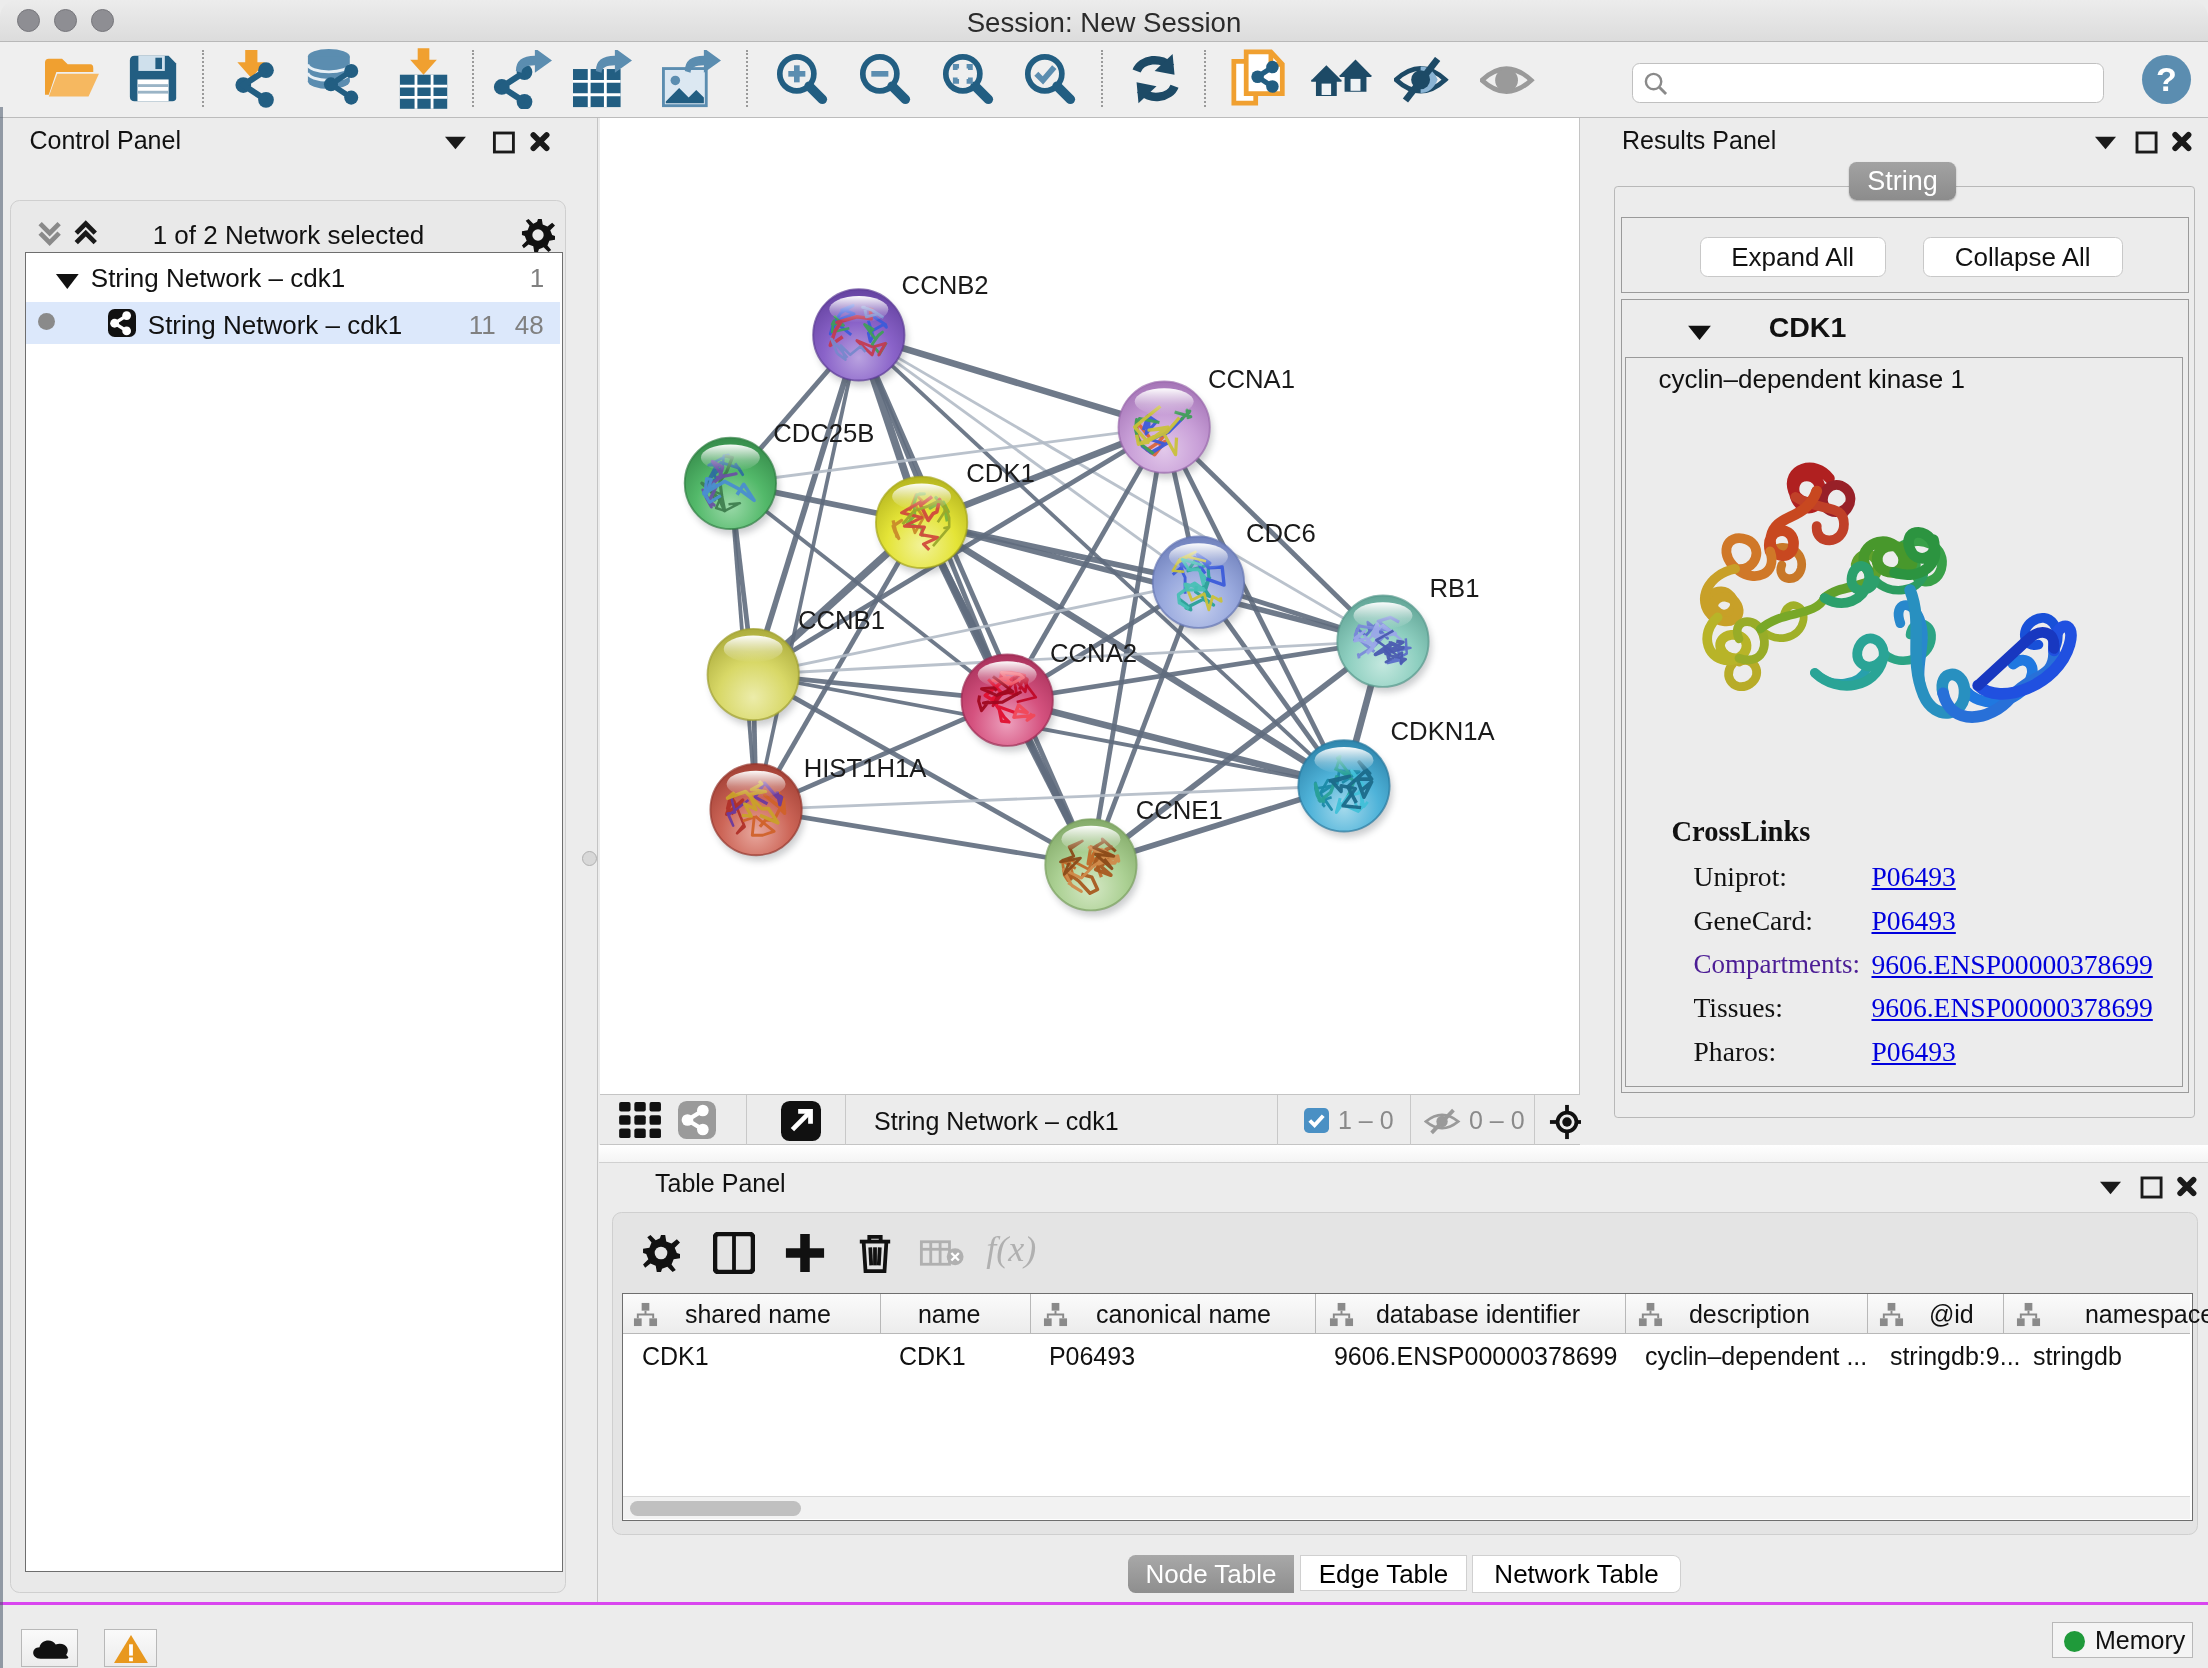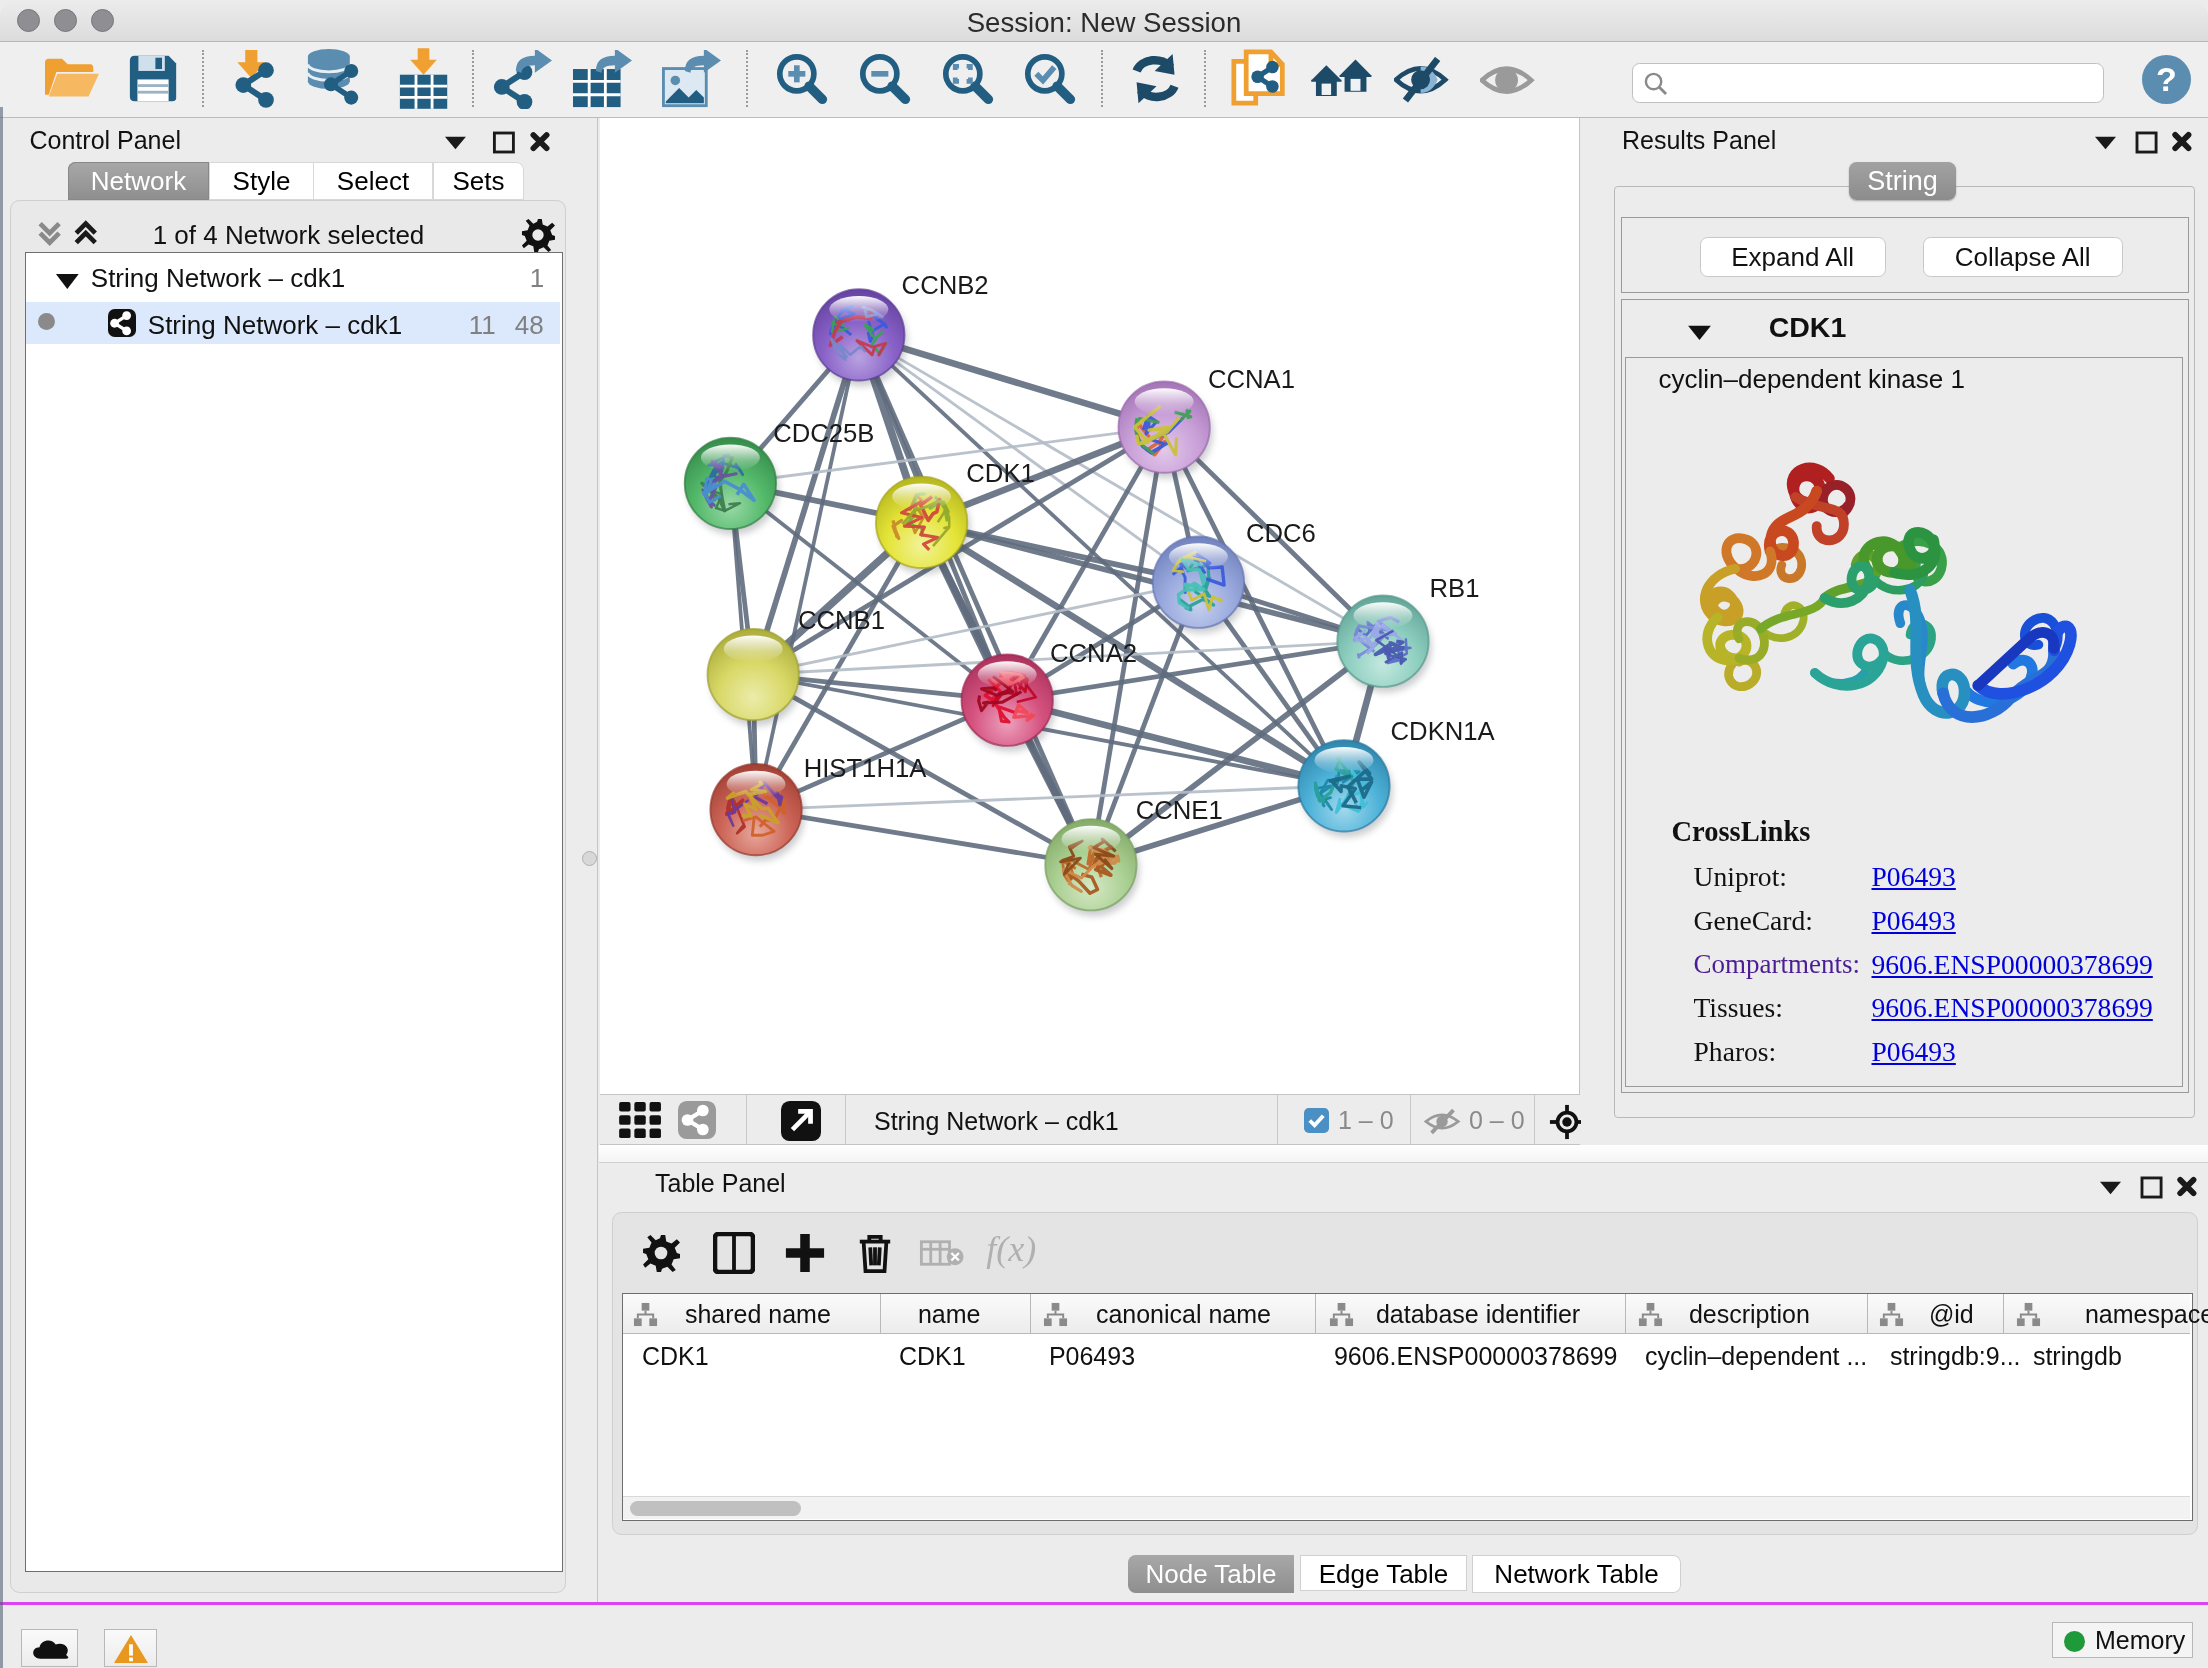--- a/index.html
+++ b/index.html
@@ -182,38 +182,32 @@
     </div>
     <div class="abs" style="left:2142px;top:13.3px;width:49px;height:49px;border-radius:50%;background:#5b8db0;color:#fff;font-weight:bold;font-size:34px;text-align:center;line-height:49px">?</div>
   </div>
 <div class="abs" style="left:0;top:118px;width:598px;height:1484px;background:#ececec;border-right:1px solid #c4c4c4">
     <div class="abs ptitle" style="left:29.5px;top:7.6px">Control Panel</div>
     <svg class="abs" style="left:445px;top:13.3px" width="114" height="23" viewBox="0 0 120 24">
       <path d="M0 6 L22 6 L11 19 Z" fill="#1a1a1a"></path>
       <rect x="52" y="2" width="20" height="20" fill="none" stroke="#1a1a1a" stroke-width="3"></rect>
       <path d="M93 4 L107 18 M107 4 L93 18" stroke="#1a1a1a" stroke-width="6" stroke-linecap="round"></path>
     </svg>
-    <div class="abs" style="left:68px;top:44px;width:457px;height:38px;font-size:26px;text-align:center">
-      <div class="abs" style="left:0;top:0;width:141px;height:38px;background:linear-gradient(#a8a8a8,#8e8e8e);color:#fff;border-radius:7.6px 0 0 0;line-height:38px;box-shadow:inset 0 0 0 1px #888">Network</div>
-      <div class="abs" style="left:141px;top:0;width:105px;height:38px;background:#fff;line-height:38px;box-shadow:inset 0 0 0 1px #d8d8d8">Style</div>
-      <div class="abs" style="left:245px;top:0;width:120px;height:38px;background:#fff;line-height:38px;box-shadow:inset 0 0 0 1px #d8d8d8">Select</div>
-      <div class="abs" style="left:365px;top:0;width:91px;height:38px;background:#fff;border-radius:0 7.6px 0 0;line-height:38px;box-shadow:inset 0 0 0 1px #d8d8d8">Sets</div>
-    </div>
     <div class="abs" style="left:9.5px;top:82px;width:556px;height:1393px;background:#e9e9e9;border:1px solid #cfcfcf;border-radius:9.5px">
       <svg class="abs" style="left:27px;top:15px" width="67" height="38" viewBox="0 0 70 40">
         <g fill="none" stroke="#8a8a8a" stroke-width="5">
           <path d="M2 8 L12 18 L22 8"></path>
           <path d="M2 18 L12 28 L22 18"></path>
         </g>
         <g fill="none" stroke="#1a1a1a" stroke-width="5">
           <path d="M40 18 L50 8 L60 18"></path>
           <path d="M40 28 L50 18 L60 28"></path>
         </g>
       </svg>
-      <div class="abs" style="left:0;top:19px;width:556px;text-align:center;font-size:26px;color:#111">1 of 4 Network selected</div>
+      <div class="abs" style="left:0;top:19px;width:556px;text-align:center;font-size:26px;color:#111">1 of 2 Network selected</div>
       <svg class="abs" style="left:510px;top:17px" width="34" height="34" viewBox="0 0 36 36">
         <path fill="#111" d="M18 1 L22 1 L23 7 L28 9 L33 5 L36 8 L31 13 L33 18 L36 19 L36 23 L30 24 L28 29 L32 34 L29 36 L24 31 L19 33 L18 36 L14 36 L13 30 L8 28 L3 32 L1 29 L6 24 L4 19 L1 18 L1 14 L7 13 L9 8 L5 3 L8 1 L13 6 L17 4 Z"></path>
         <circle cx="18" cy="18" r="6" fill="#e9e9e9"></circle>
       </svg>
       <div class="abs" style="left:14.3px;top:51px;width:538px;height:1320px;background:#ffffff;border:1.9px solid #6e6e6e">
         <svg class="abs" style="left:28.5px;top:17px" width="28.5" height="23" viewBox="0 0 30 24">
           <path d="M2 4 L26 4 L14 20 Z" fill="#111"></path>
         </svg>
         <div class="abs" style="left:65px;top:9.5px;font-size:26px;color:#111">String Network – cdk1</div>
         <div class="abs" style="left:504px;top:9.5px;font-size:26px;color:#808080">1</div>

